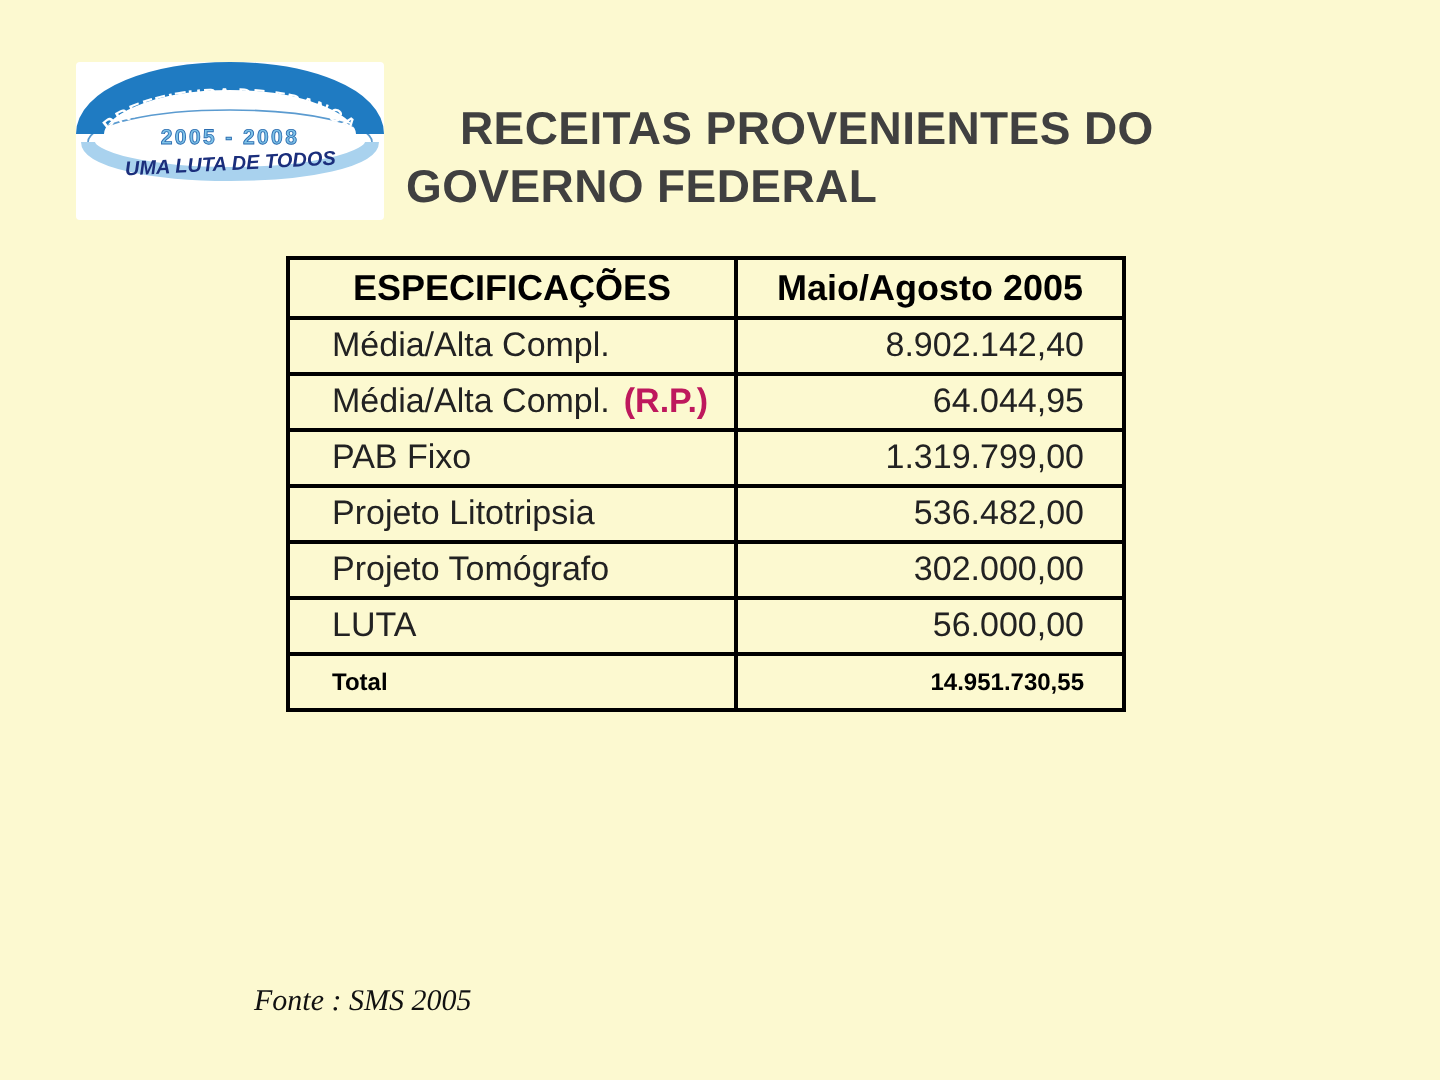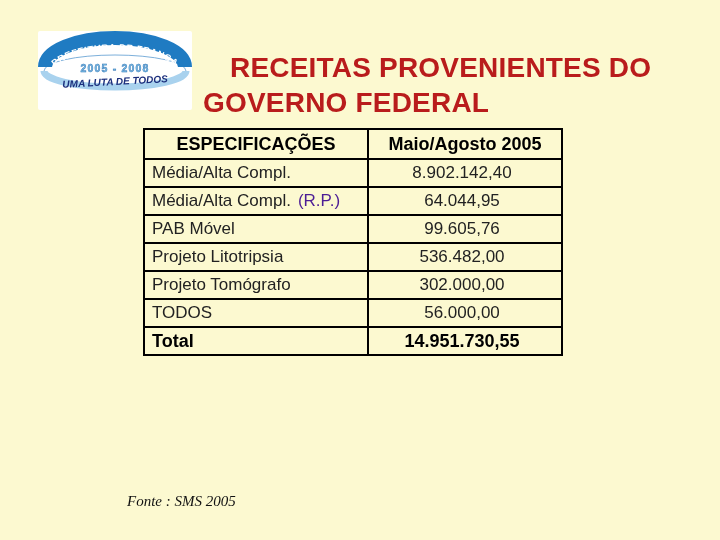--- a/index.html
+++ b/index.html
@@ -12,24 +12,24 @@
   }
   .logo {
     position:absolute;
     left:38px; top:31px;
     width:154px; height:79px;
   }
   .title {
     position:absolute;
     left:203px; top:50px;
     width:462px;
-    font-size:28px;
+    font-size:23px;
     font-weight:bold;
     line-height:1.26;
-    color:#b91c1c;
+    color:#404040;
     text-indent:27px;
     letter-spacing:0.2px;
   }
   table.revenue {
     position:absolute;
     left:143px; top:128px;
     width:418px;
     border-collapse:collapse;
     table-layout:fixed;
   }
@@ -41,32 +41,32 @@
   table.revenue thead tr { height:30px; }
   table.revenue tbody tr, table.revenue tfoot tr { height:28px; }
   table.revenue th {
     font-size:18px;
     font-weight:bold;
     color:#000;
     text-align:center;
   }
   td.spec {
     text-align:left;
-    padding-left:7px;
+    padding-left:21px;
     font-size:17px;
     color:#222;
   }
   td.val {
-    text-align:center;
-    padding-right:7px;
+    text-align:right;
+    padding-right:19px;
     font-size:17px;
     color:#222;
   }
-  .bold-suffix { font-weight:normal; color:#4c1d95; margin-left:7px; }
-  tr.total td { font-weight:bold; color:#000; font-size:18px; }
+  .bold-suffix { font-weight:bold; color:#be185d; margin-left:7px; }
+  tr.total td { font-weight:bold; color:#000; font-size:12px; }
   .footer {
     position:absolute;
     left:127px; top:493px;
     font-family:"Liberation Serif", serif;
     font-style:italic;
     font-weight:normal;
     font-size:15px;
     color:#111;
   }
 </style>
@@ -106,33 +106,33 @@
     <tbody>
         <tr>
           <td class="spec">Média/Alta Compl.</td>
           <td class="val">8.902.142,40</td>
         </tr>
         <tr>
           <td class="spec">Média/Alta Compl.<span class="bold-suffix">(R.P.)</span></td>
           <td class="val">64.044,95</td>
         </tr>
         <tr>
-          <td class="spec">PAB Móvel</td>
-          <td class="val">99.605,76</td>
+          <td class="spec">PAB Fixo</td>
+          <td class="val">1.319.799,00</td>
         </tr>
         <tr>
           <td class="spec">Projeto Litotripsia</td>
           <td class="val">536.482,00</td>
         </tr>
         <tr>
           <td class="spec">Projeto Tomógrafo</td>
           <td class="val">302.000,00</td>
         </tr>
         <tr>
-          <td class="spec">TODOS</td>
+          <td class="spec">LUTA</td>
           <td class="val">56.000,00</td>
         </tr>
       </tbody>
     <tfoot>
       <tr class="total">
         <td class="spec">Total</td>
         <td class="val">14.951.730,55</td>
       </tr>
     </tfoot>
   </table>

